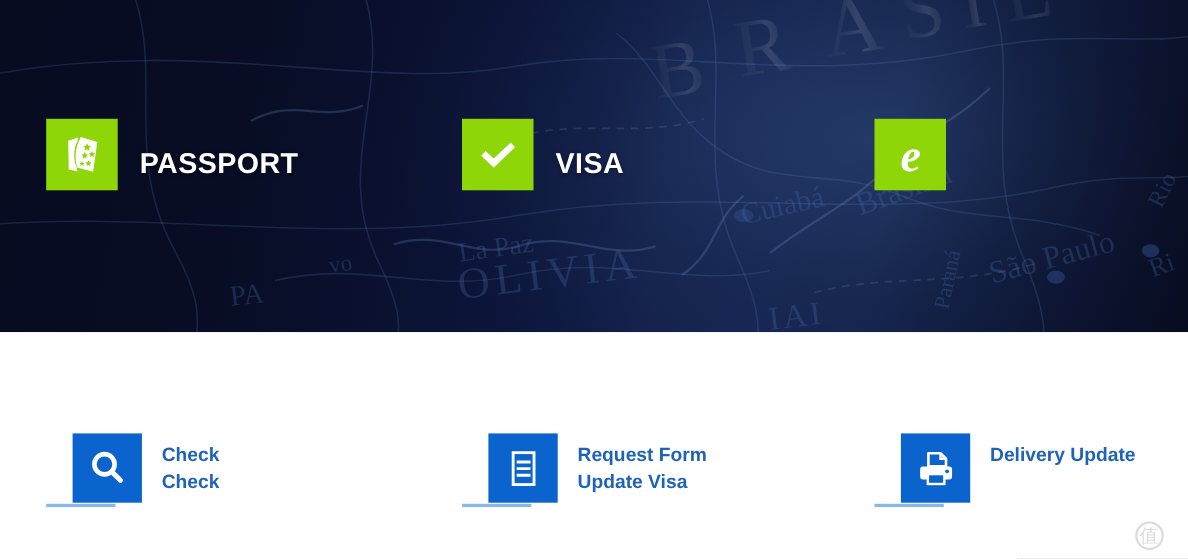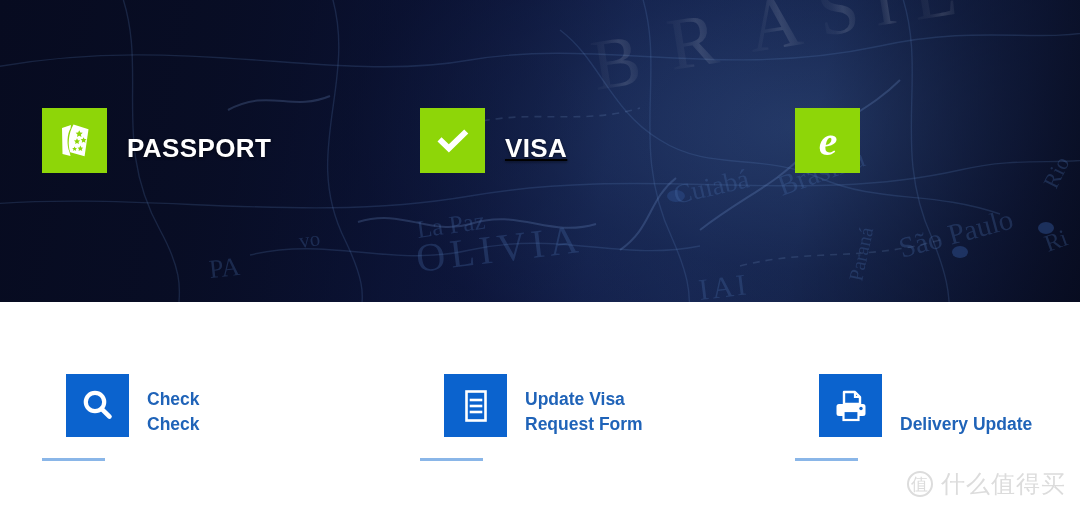--- a/index.html
+++ b/index.html
@@ -36,21 +36,21 @@
     position:absolute; left:0; top:0;
     width:1080px; height:302px;
     display:flex; align-items:center;
   }
   .b-item {
     display:flex; align-items:center;
     position:absolute;
     top:108px;
   }
   .b-item.i0 { left:42px; }
-  .b-item.i1 { left:420px;text-decoration:underline; }
+  .b-item.i1 { left:420px; }
   .b-item.i2 { left:795px; }
 
   .tile-green {
     width:65px; height:65px;
     background:#8ed608;
     display:flex; align-items:center; justify-content:center;
     flex:0 0 auto;
   }
   .b-label {
     margin-left:20px;
@@ -65,22 +65,22 @@
 
   
   #links {
     position:relative;
     width:1080px;
     height:206px;
     background:#ffffff;
   }
   .l-item {
     position:absolute;
-    top:72px;
-    display:flex; align-items:flex-end;padding-left:24px;
+    top:92px;
+    display:flex; align-items:flex-start;padding-left:24px;
   }
   .l-item.j0 { left:42px; }
   .l-item.j1 { left:420px; }
   .l-item.j2 { left:795px; }
 
   .tile-blue {
     width:63px; height:63px;
     background:#0b63ce;
     display:flex; align-items:center; justify-content:center;
     flex:0 0 auto;
@@ -256,22 +256,22 @@
       <svg width="36" height="38" viewBox="0 0 36 38" aria-hidden="true">
         <rect x="8.5" y="4.5" width="19" height="29" fill="none" stroke="#ffffff" stroke-width="2.6"></rect>
         <g stroke="#ffffff" stroke-width="2.6" stroke-linecap="square">
           <line x1="13" y1="13" x2="23" y2="13"></line>
           <line x1="13" y1="19" x2="23" y2="19"></line>
           <line x1="13" y1="25" x2="23" y2="25"></line>
         </g>
       </svg>
     </div>
     <div class="l-text">
+      <div>Request Form</div>
       <div>Update Visa</div>
-      <div>Request Form</div>
     </div>
   </div>
   <div class="l-underline u1"></div>
 
   <div class="l-item j2">
     <div class="tile-blue">
       <svg width="38" height="38" viewBox="0 0 38 38" aria-hidden="true">
         <path d="M12 5 h11 l5 5 v7 h-16 z" fill="none" stroke="#ffffff" stroke-width="2.4" stroke-linejoin="round"></path>
         <path d="M23 5 v5 h5" fill="none" stroke="#ffffff" stroke-width="2.2"></path>
         <path d="M7 17 h24 a2.5 2.5 0 0 1 2.5 2.5 v7 a2.5 2.5 0 0 1 -2.5 2.5 h-24 a2.5 2.5 0 0 1 -2.5 -2.5 v-7 a2.5 2.5 0 0 1 2.5 -2.5 z" fill="#ffffff"></path>
@@ -280,15 +280,14 @@
       </svg>
     </div>
     <div class="l-text">
       <div>Delivery Update</div>
     </div>
   </div>
   <div class="l-underline u2"></div>
 
   <div id="watermark">
     <span id="wm-badge">值</span>
-    <span>什么值得买</span>
   </div>
 </div>
 
 </body></html>

